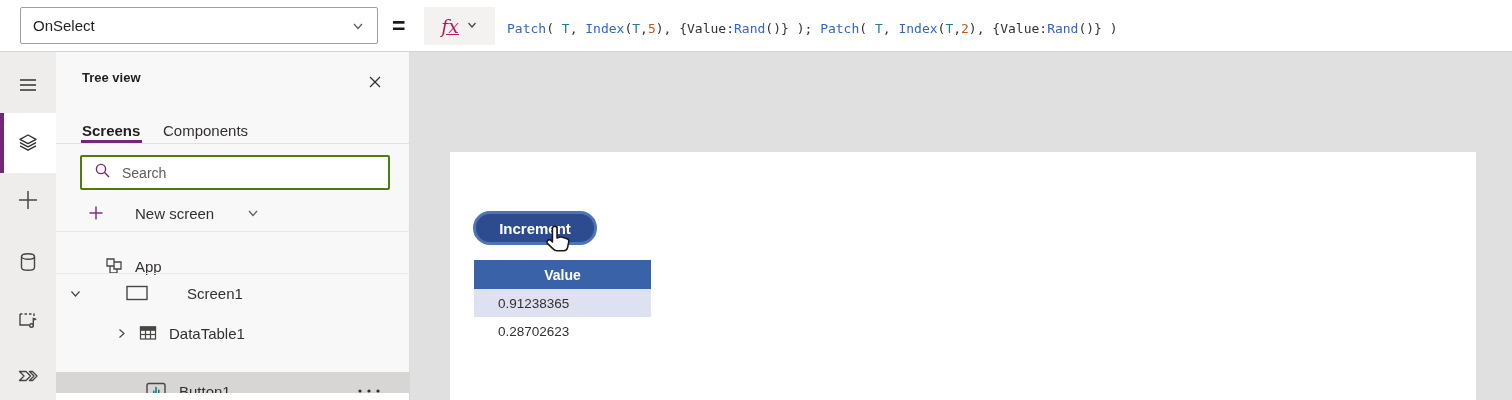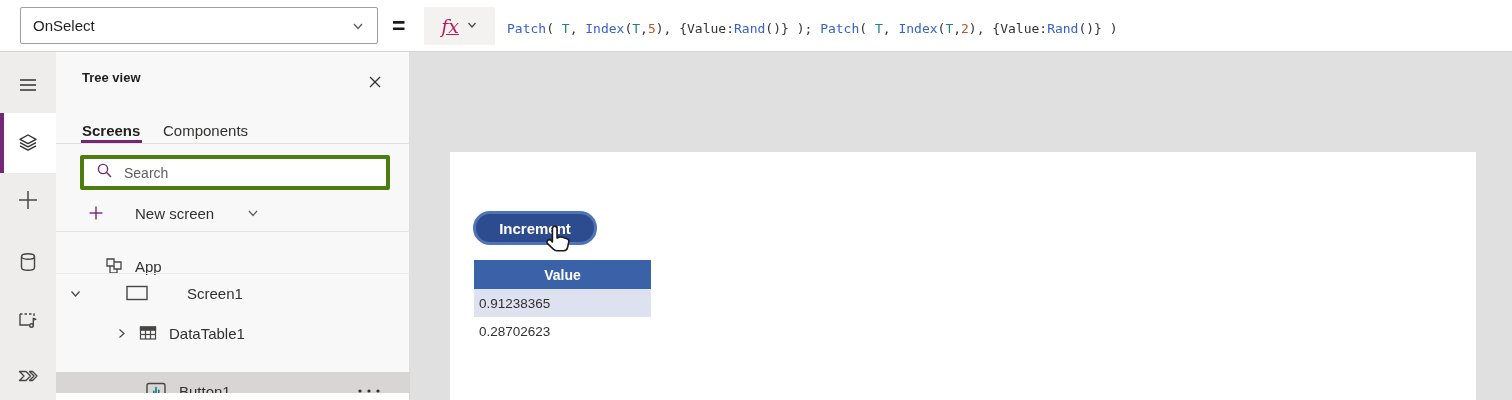--- a/index.html
+++ b/index.html
@@ -32,21 +32,21 @@
   .tree{position:absolute;left:56px;top:52px;width:354px;height:348px;background:#f9f8f8;
         border-right:1px solid #dedcda;box-sizing:border-box;}
   .tree-title{position:absolute;left:26px;top:18px;font-size:13px;font-weight:700;color:#201f1e;}
   .tree-close{position:absolute;right:26px;top:22px;cursor:pointer;display:flex;}
   .tab{position:absolute;top:70px;font-size:15px;cursor:pointer;}
   .tab-screens{left:26px;font-weight:700;color:#201f1e;}
   .tab-components{left:107px;font-weight:400;color:#323130;}
   .tab-underline{position:absolute;left:25px;top:88px;width:61px;height:3px;background:#742774;}
   .tab-divider{position:absolute;left:0;top:91px;width:354px;height:1px;background:#e3e1e0;}
   .search-box{position:absolute;left:24px;top:103px;width:310px;height:35px;box-sizing:border-box;
-        border:4px solid #4d7c0f;border-radius:2px;background:#fff;display:flex;align-items:center;
+        border:2px solid #4d7c0f;border-radius:2px;background:#fff;display:flex;align-items:center;
         padding:0 8px 0 12px;gap:9px;}
   .search-box input{border:none;outline:none;flex:1;font-size:14px;font-family:"Liberation Sans",sans-serif;
         color:#201f1e;background:transparent;}
   .search-box input::placeholder{color:#605e5c;}
   .newscreen{position:absolute;left:0;top:146px;width:354px;height:30px;display:flex;align-items:center;
         cursor:pointer;gap:20px;}
   .newscreen .plus{margin-left:32px;display:flex;}
   .newscreen .lbl{margin-left:11px;font-size:15px;color:#323130;}
   .newscreen .chev{margin-left:12px;display:flex;}
   .ns-divider{position:absolute;left:0;top:179px;width:354px;height:1px;background:#e7e5e4;}
@@ -66,21 +66,21 @@
   .canvas-area{position:absolute;left:410px;top:52px;width:1102px;height:348px;background:#e0e0e0;}
   .canvas{position:absolute;left:40px;top:100px;width:1026px;height:248px;background:#fff;}
   .inc-btn{position:absolute;left:23px;top:59px;width:124px;height:34px;box-sizing:border-box;
         background:#2c4c8f;border:3px solid #4f74b5;border-radius:17px;color:#fff;
         font-size:15px;font-weight:700;display:flex;align-items:center;justify-content:center;
         font-family:"Liberation Sans",sans-serif;cursor:pointer;}
   .cursor{position:absolute;left:93px;top:72px;width:30px;height:34px;pointer-events:none;}
   .dtable{position:absolute;left:24px;top:108px;width:177px;}
   .dt-header{height:29px;background:#3a62a9;color:#fff;font-size:14px;font-weight:700;
         display:flex;align-items:center;justify-content:center;}
-  .dt-row{height:28px;display:flex;align-items:center;padding-left:5px;font-size:13.5px;color:#323130;}
+  .dt-row{height:28px;display:flex;align-items:center;padding-left:24px;font-size:13.5px;color:#323130;}
   .dt-row.sel{background:#dee1f0;}
 </style>
 </head>
 <body>
 
 <div id="root">
 
   <div class="topbar">
     <div class="prop-select">
       <span>OnSelect</span>

